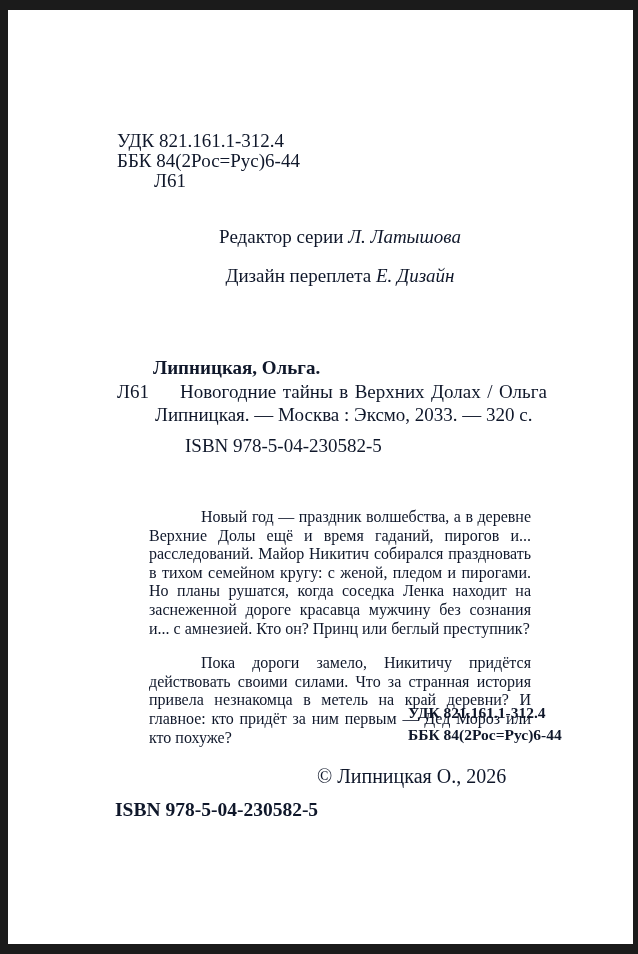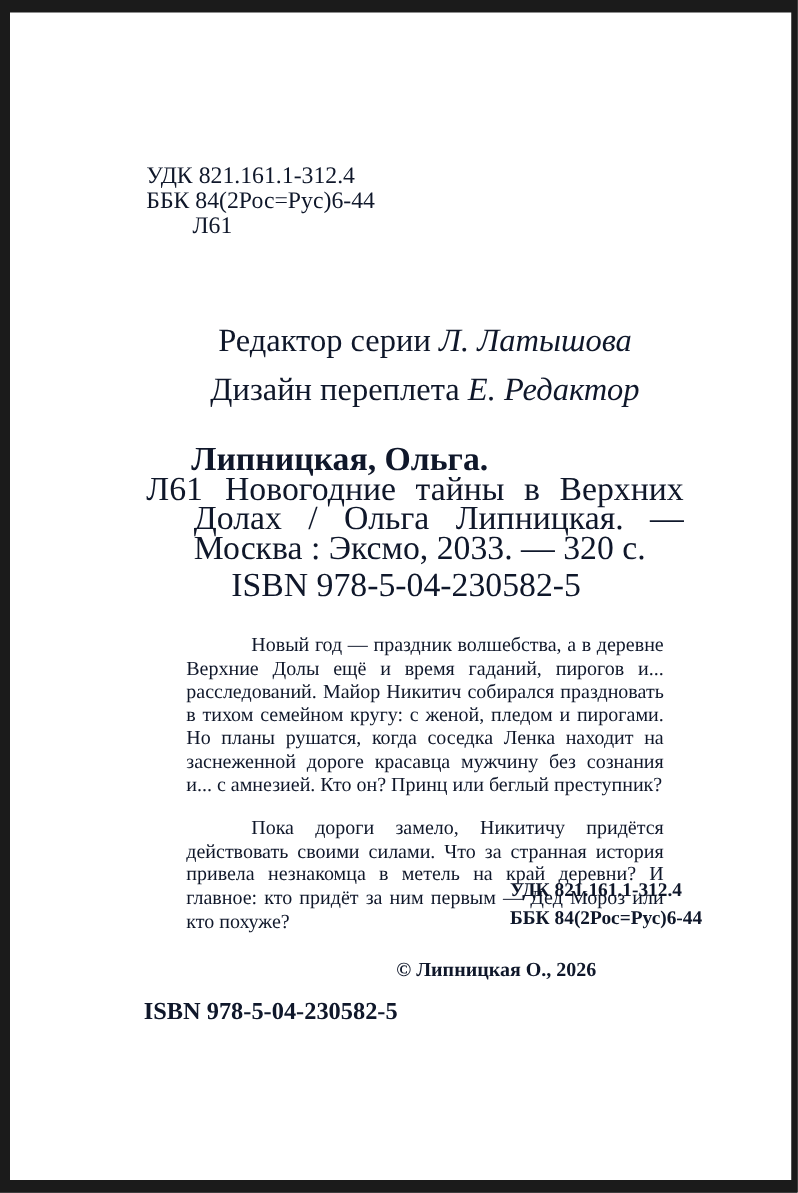--- a/index.html
+++ b/index.html
@@ -5,42 +5,42 @@
   html,body{margin:0;padding:0;background:#111;}
   .frame{position:relative;width:638px;height:954px;background:#1b1b1b;overflow:hidden;
          font-family:"Liberation Serif","DejaVu Serif",serif;color:#0f172a;}
   .page{position:absolute;left:8px;top:10px;width:625px;height:934px;background:#ffffff;}
 
   
   .top-class{position:absolute;left:109px;top:121px;font-size:19px;line-height:20px;}
   .top-class .sign{padding-left:37px;}
 
   
-  .credit{position:absolute;left:125px;width:414px;text-align:center;font-size:26px;line-height:20px;margin-top:36px;}
+  .credit{position:absolute;left:125px;width:414px;text-align:center;font-size:19px;line-height:20px;}
   .credit-1{top:217px;}
   .credit-2{top:256px;}
   .credit .name{font-style:italic;}
 
   
-  .card{position:absolute;left:109px;top:346px;width:430px;font-size:27px;line-height:23.5px;}
+  .card{position:absolute;left:109px;top:346px;width:430px;font-size:19px;line-height:23.5px;}
   .card-author{margin-left:36px;font-weight:bold;}
   .card-entry-row{position:relative;}
   .card-sign{position:absolute;left:0;top:0;}
   .card-entry{margin:0 0 0 38px;text-indent:25px;text-align:justify;}
   .card-isbn{margin-left:68px;margin-top:7px;}
 
   
   .annotation{position:absolute;left:125px;top:482px;width:414px;font-size:16px;line-height:18.6px;text-align:justify;}
   .annotation p{margin:16px;text-indent:52px;}
 
   
   .bottom-class{position:absolute;left:400px;top:692px;font-size:15.5px;line-height:22px;font-weight:bold;}
 
   
-  .copyright{position:absolute;left:309px;top:757px;width:250px;font-size:16px;line-height:19.5px;font-weight:bold;}
+  .copyright{position:absolute;left:309px;top:757px;width:250px;font-size:20px;line-height:19.5px;font-weight:normal;}
   .copyright .c-line{padding-left:14px;text-indent:-14px;}
 
   
   .isbn-bottom{position:absolute;left:107px;top:789px;font-size:19.5px;font-weight:bold;}
 </style>
 </head>
 <body>
 
 <div class="frame">
   <div class="page">
@@ -49,21 +49,21 @@
       <div>УДК 821.161.1-312.4</div>
       <div>ББК 84(2Рос=Рус)6-44</div>
       <div class="sign">Л61</div>
     </div>
 
     <div class="credit credit-1">
       <span>Редактор серии </span><span class="name">Л. Латышова</span>
     </div>
 
     <div class="credit credit-2">
-      <span>Дизайн переплета </span><span class="name">Е. Редактор</span>
+      <span>Дизайн переплета </span><span class="name">Е. Дизайн</span>
     </div>
 
     <div class="card">
       <div class="card-author">Липницкая, Ольга.</div>
       <div class="card-entry-row">
         <span class="card-sign">Л61</span>
         <p class="card-entry">Новогодние тайны в Верхних Долах / Ольга Липницкая. — Москва : Эксмо, 2033. — 320 с.</p>
       </div>
       <div class="card-isbn">ISBN 978-5-04-230582-5</div>
     </div>

